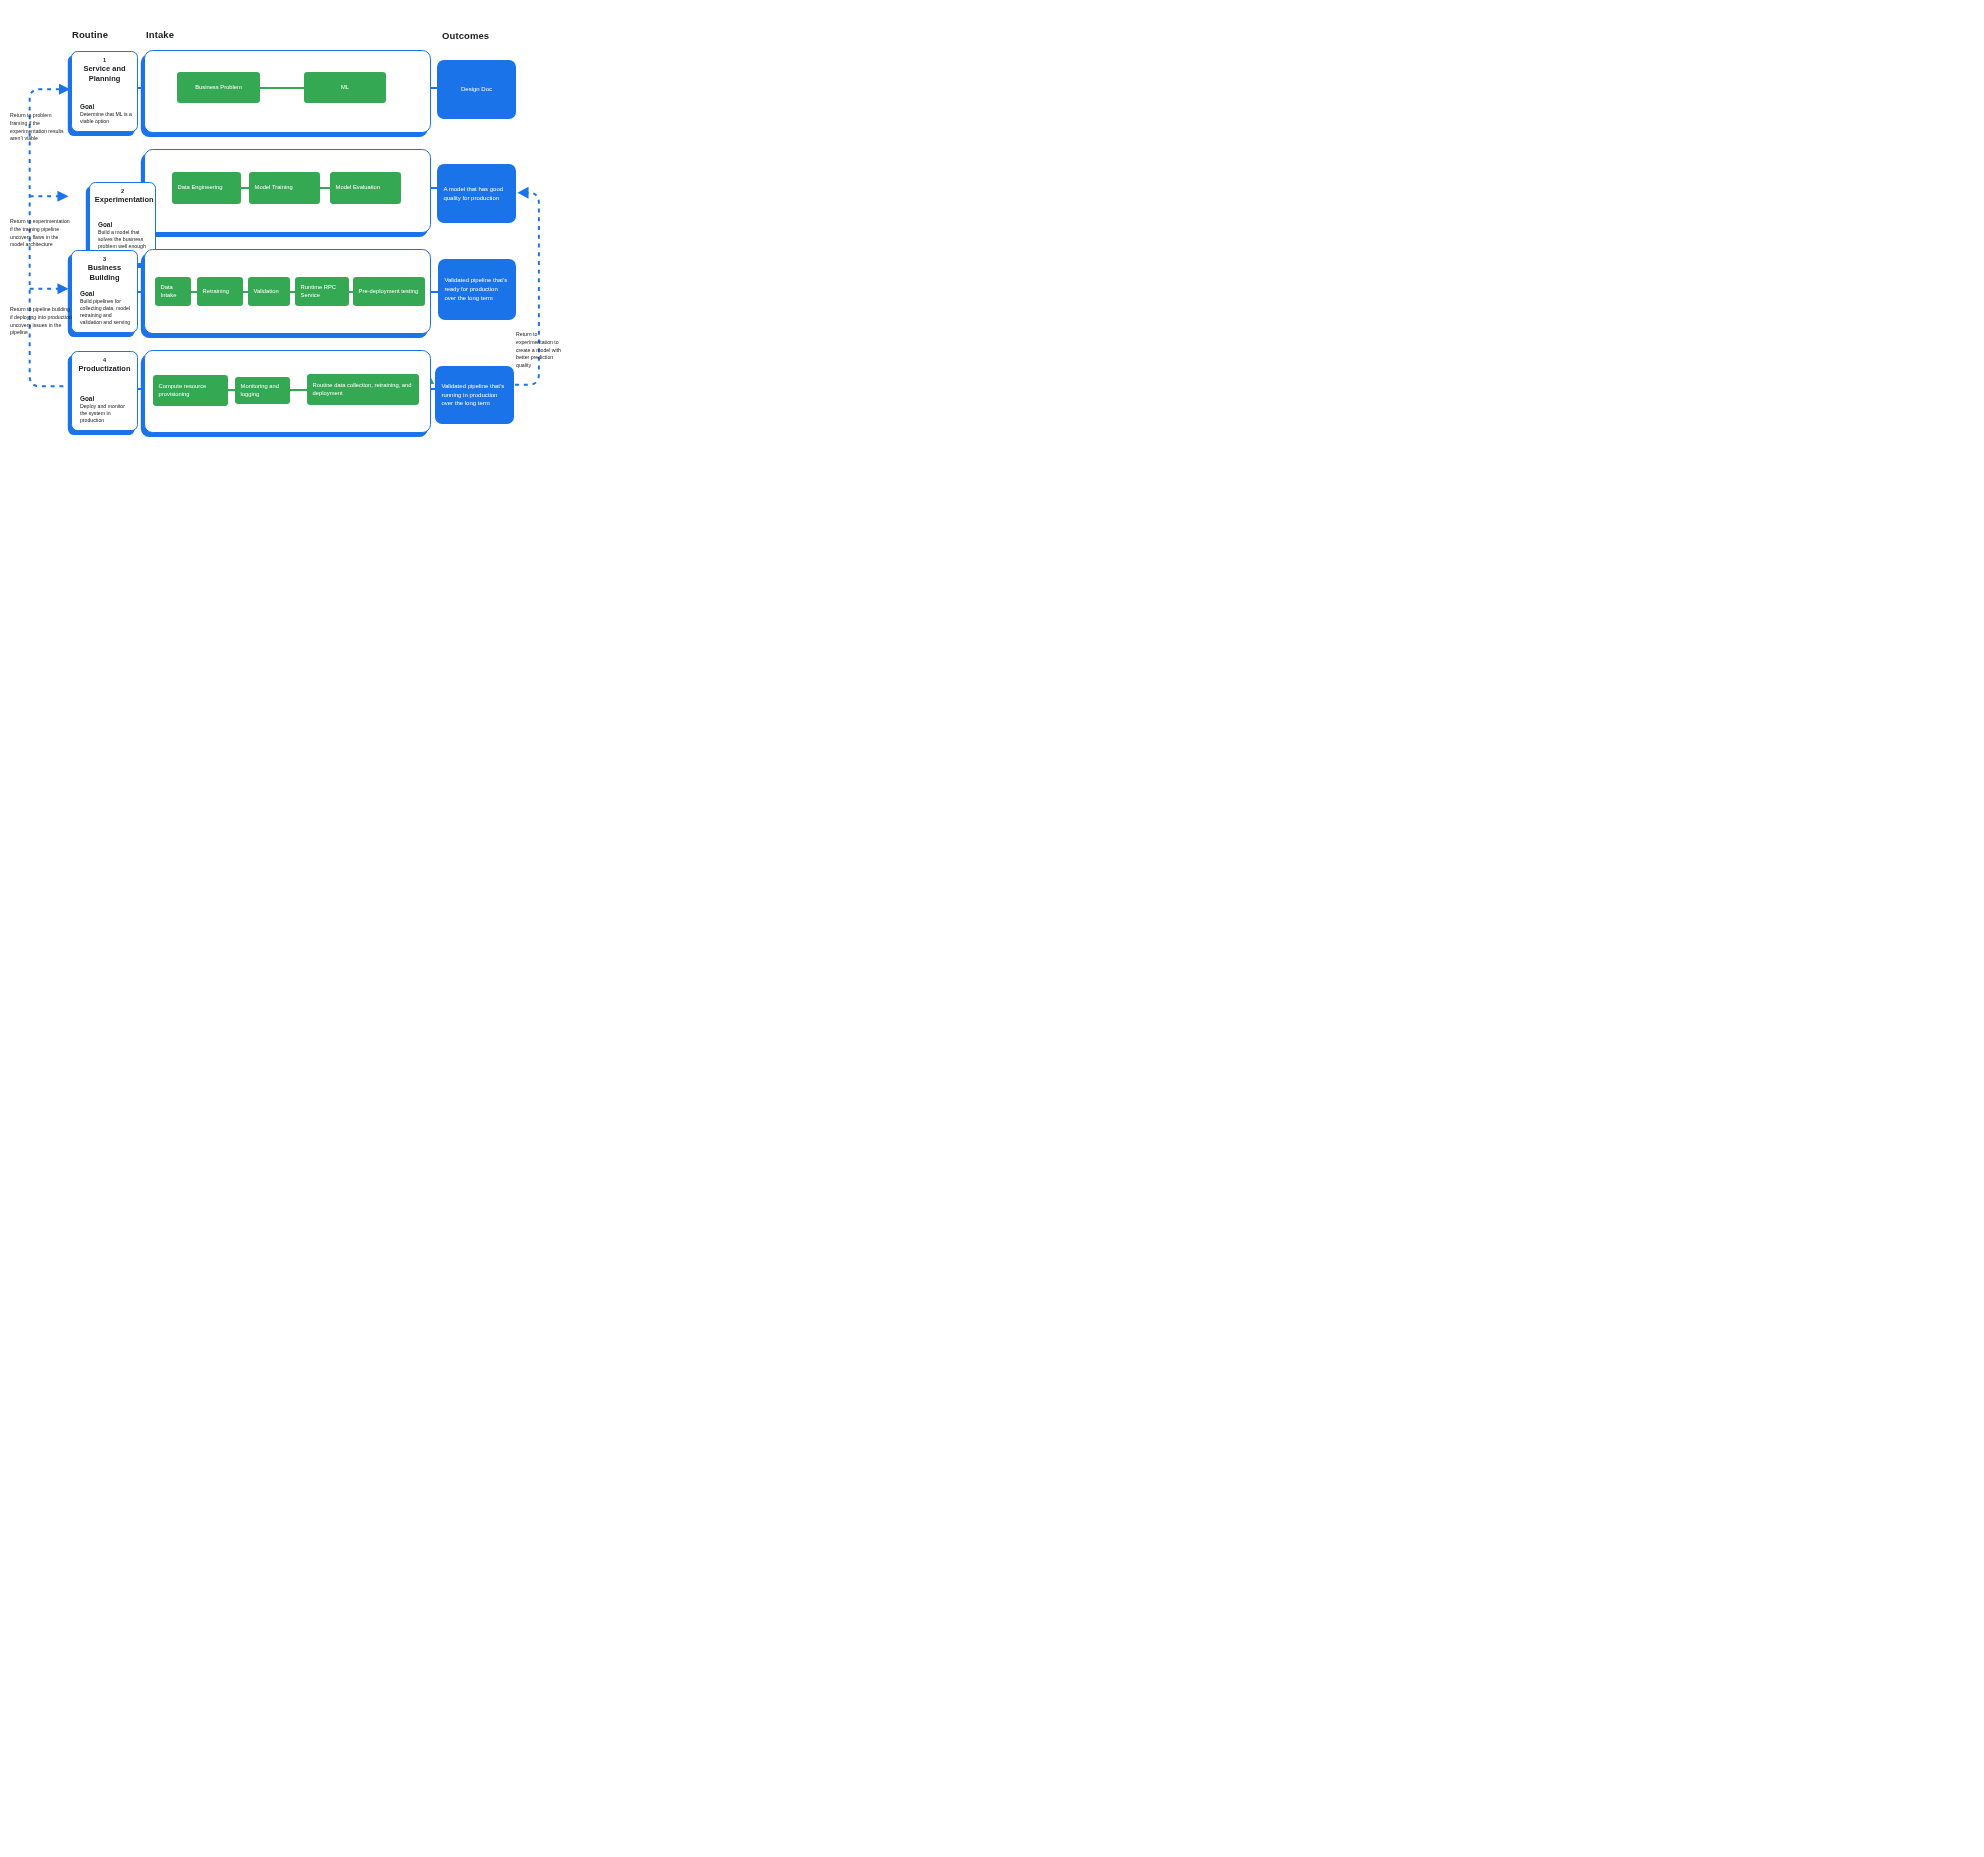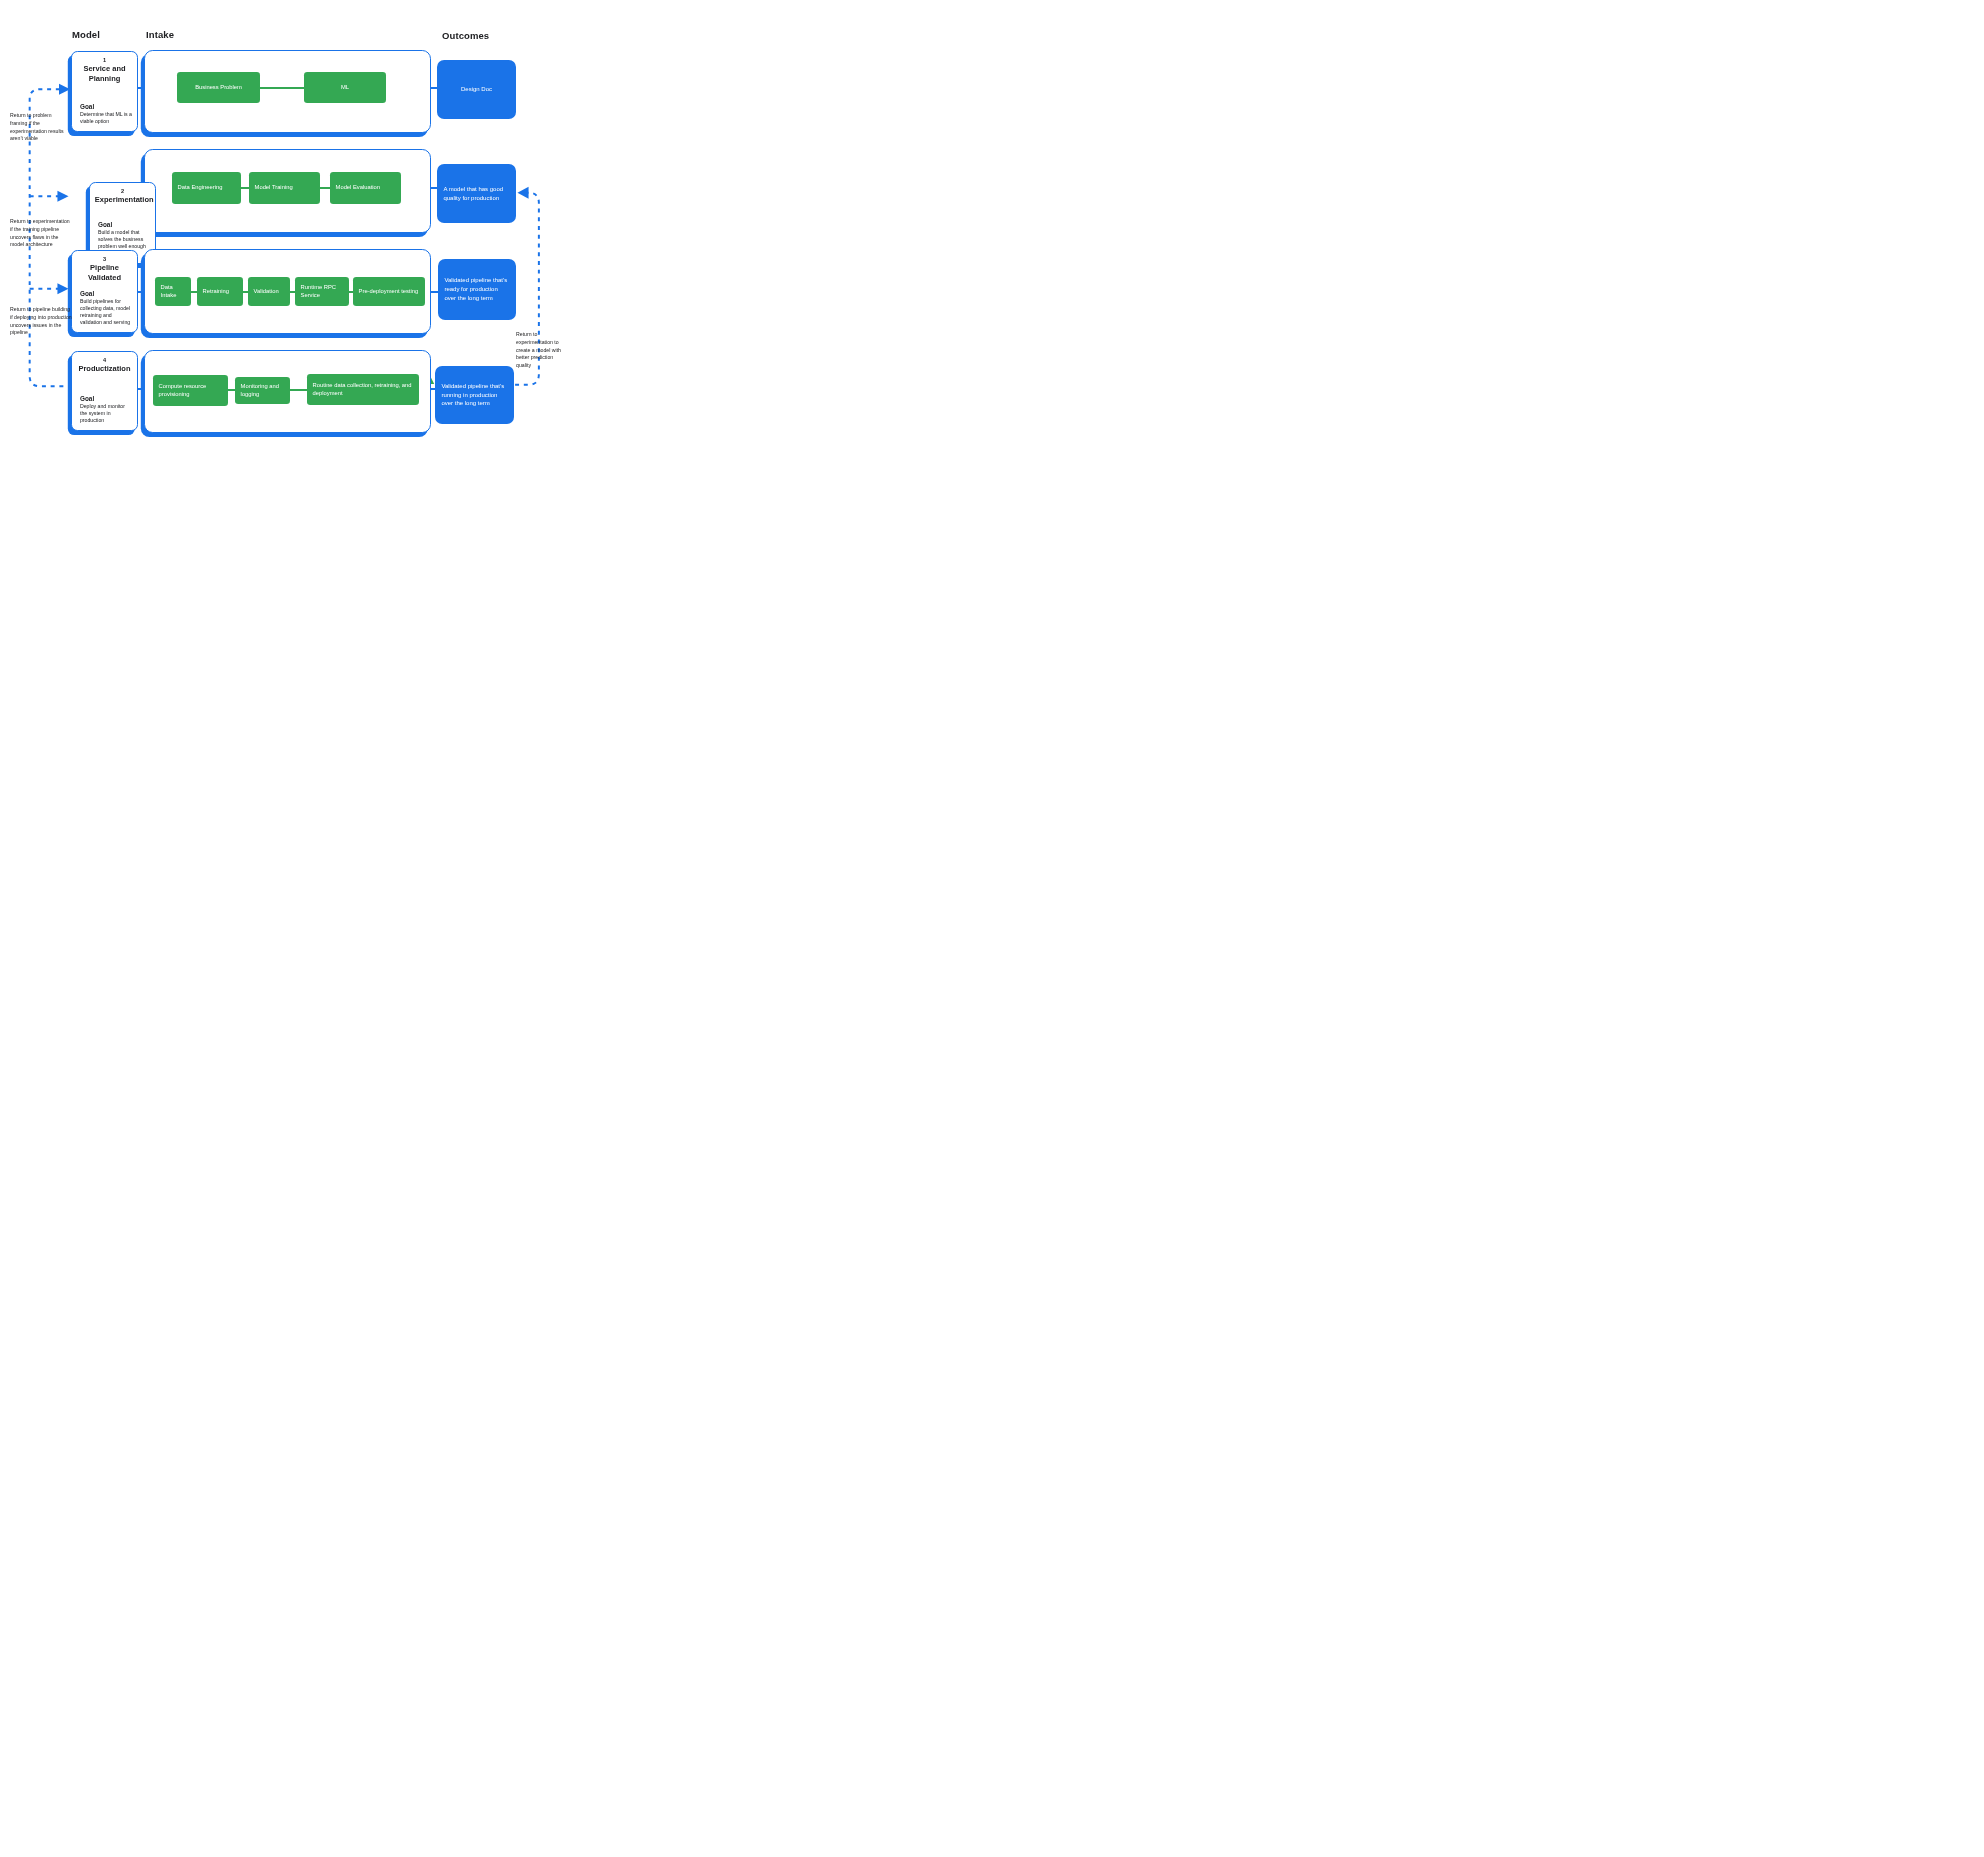--- a/index.html
+++ b/index.html
@@ -51,21 +51,21 @@
       <path d="M 1046 950 Q 1084 955 1084 981 Q 1084 1007 1046 1012"></path>
     </g>
     <g fill="#34A853" stroke="none">
       <path d="M 388 486 L 410 486 L 399 508 Z"></path>
       <path d="M 1035 462 L 1057 462 L 1046 440 Z"></path>
       <path d="M 733 990 L 753 990 L 743 1010 Z"></path>
       <path d="M 1074 968 L 1094 968 L 1084 948 Z"></path>
     </g>
   </svg>
 
-  <div class="hdr" style="left:72px;top:29px;">Model</div>
+  <div class="hdr" style="left:72px;top:29px;">Routine</div>
   <div class="hdr" style="left:146px;top:29px;">Intake</div>
   <div class="hdr" style="left:442px;top:30px;">Outcomes</div>
 
   <div class="conn-blue" style="left:137px;top:87px;width:7.1px;"></div>
   <div class="conn-blue" style="left:430px;top:87px;width:7.1px;"></div>
   <div class="tasks-box" style="left:144px;top:50px;width:287px;height:83px;"></div>
   <div class="phase-card" style="left:71px;top:51px;width:67px;height:81px;">
     <div class="phase-num">1</div>
     <div class="phase-title">Service and Planning</div>
     <div class="goal-wrap">
@@ -94,21 +94,21 @@
   <div class="task" style="left:172px;top:172px;width:69px;height:32px;">Data Engineering</div>
   <div class="task" style="left:249px;top:172px;width:71px;height:32px;">Model Training</div>
   <div class="task" style="left:330px;top:172px;width:71px;height:32px;">Model Evaluation</div>
   <div class="outcome" style="left:437px;top:164px;width:79px;height:59px;">A model that has good quality for production</div>
 
   <div class="conn-blue" style="left:137px;top:291px;width:7.1px;"></div>
   <div class="conn-blue" style="left:430px;top:291px;width:8.7px;"></div>
   <div class="tasks-box" style="left:144px;top:249px;width:287px;height:85px;"></div>
   <div class="phase-card" style="left:71px;top:250px;width:67px;height:83px;">
     <div class="phase-num">3</div>
-    <div class="phase-title">Pipeline Validated</div>
+    <div class="phase-title">Business Building</div>
     <div class="goal-wrap">
       <div class="goal-label">Goal</div>
       <div class="goal-text">Build pipelines for collecting data, model retraining and validation and serving</div>
     </div>
   </div>
   <div class="conn-green" style="left:190px;top:291px;width:7.1px;"></div>
   <div class="conn-green" style="left:241px;top:291px;width:7.5px;"></div>
   <div class="conn-green" style="left:289px;top:291px;width:6.4px;"></div>
   <div class="conn-green" style="left:348px;top:291px;width:6px;"></div>
   <div class="task" style="left:155px;top:277px;width:36px;height:29px;">Data Intake</div>

